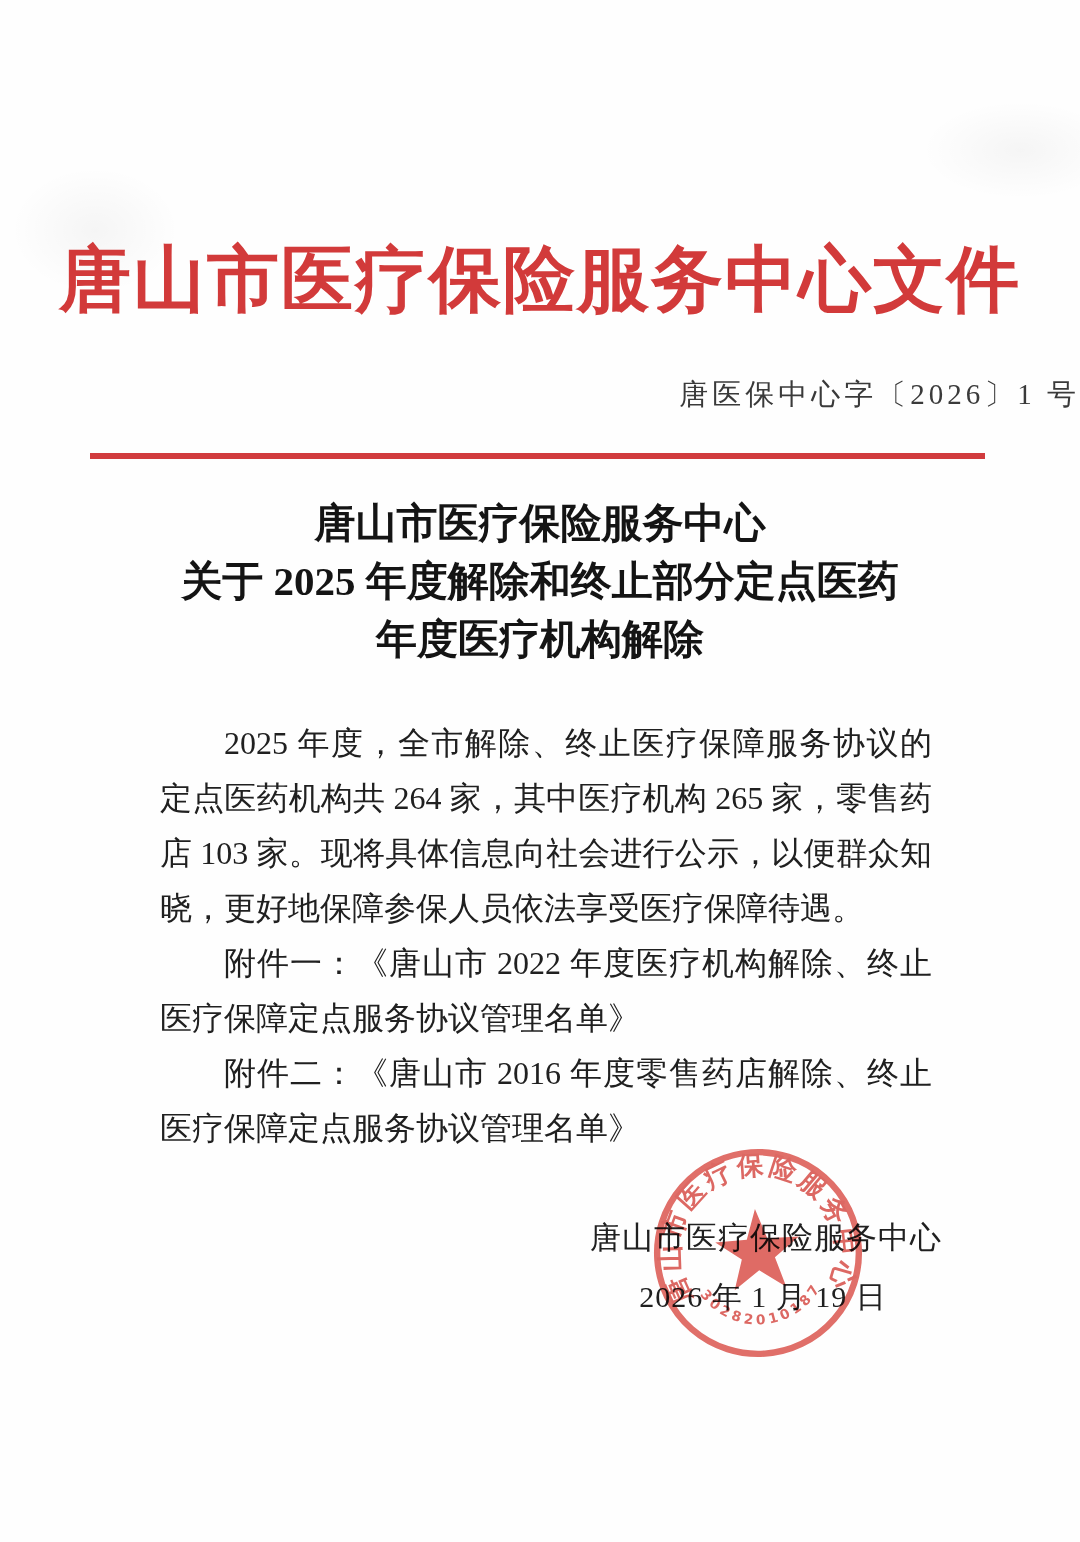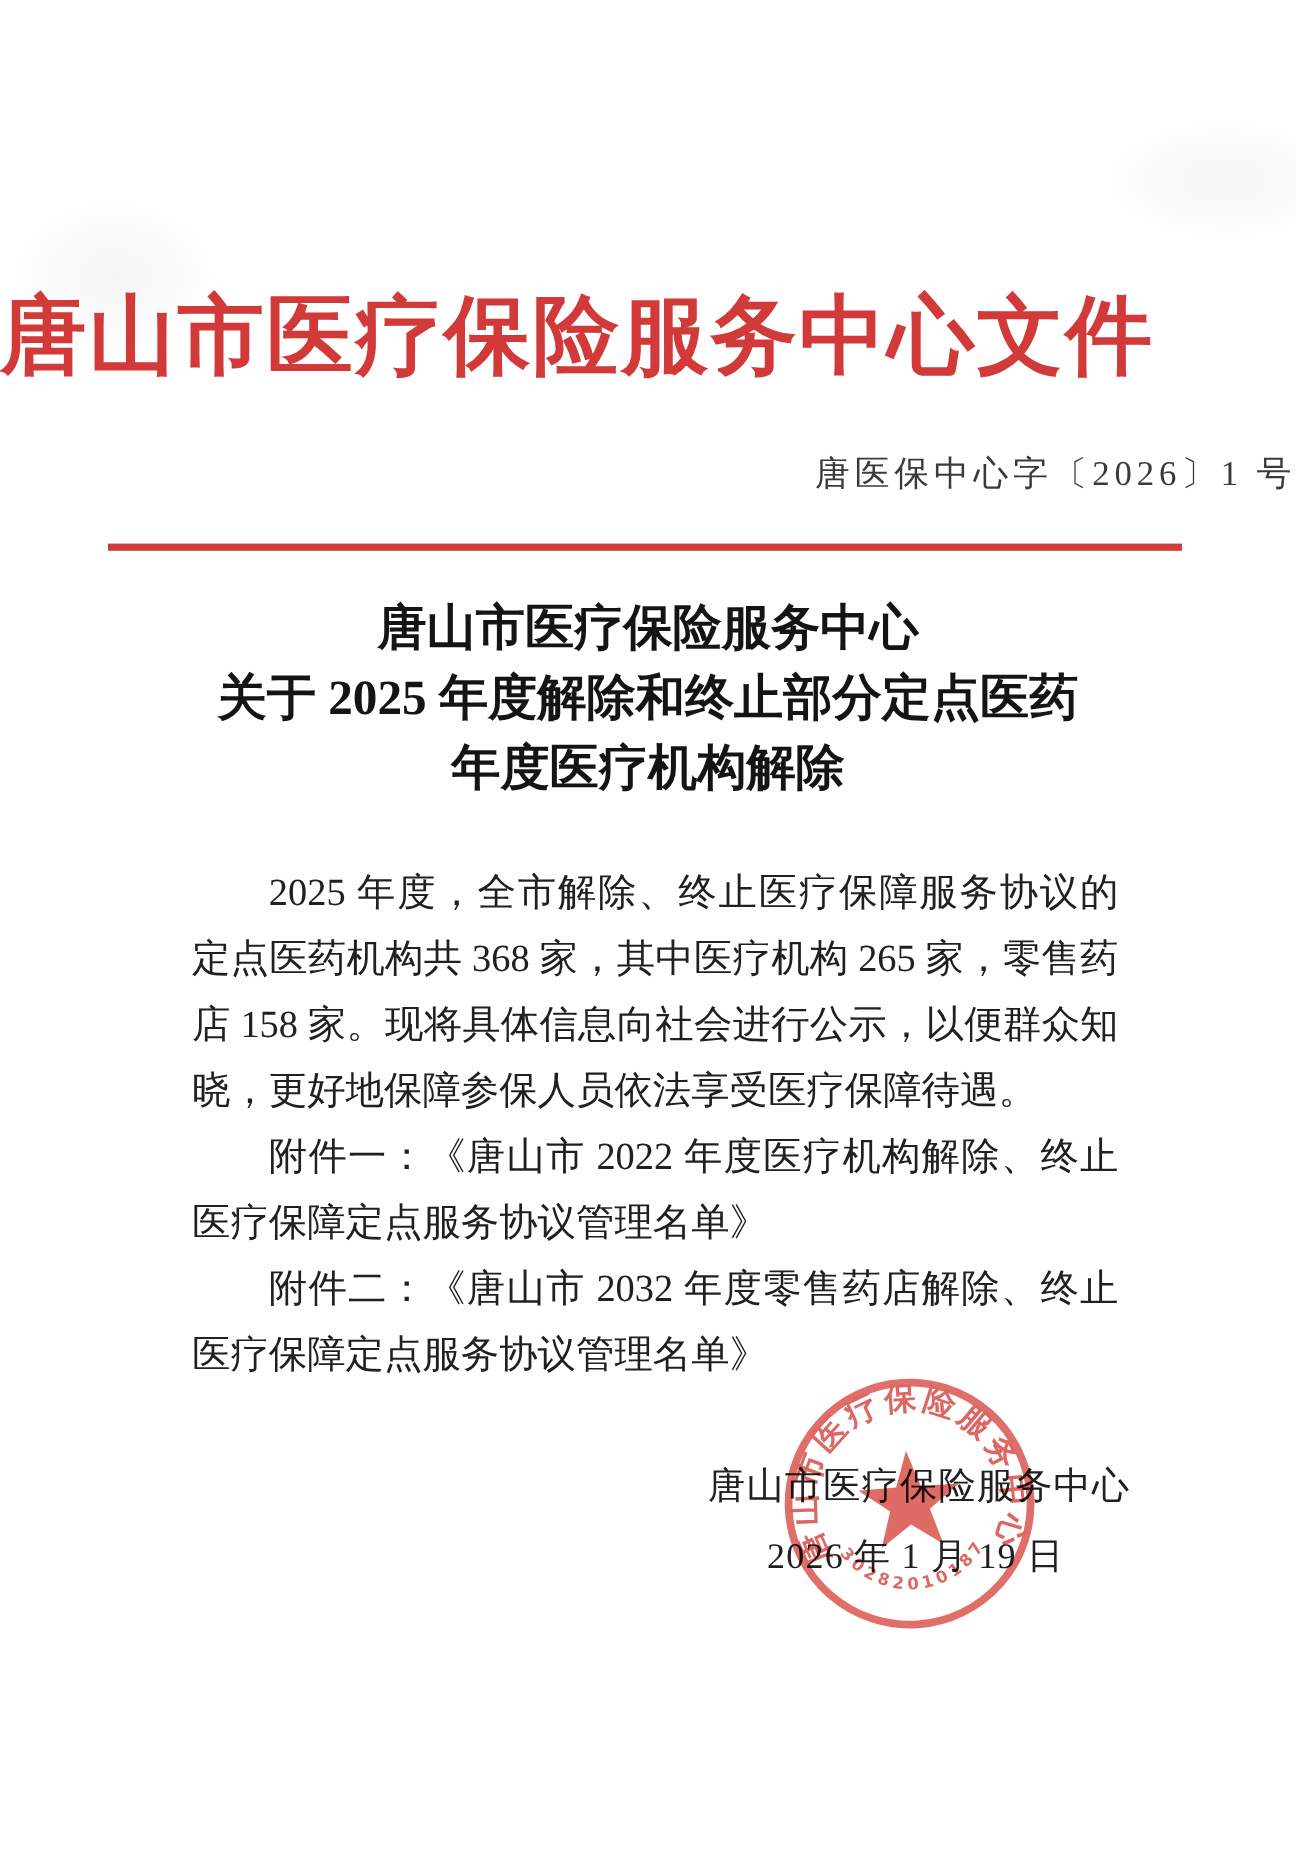--- a/index.html
+++ b/index.html
@@ -16,21 +16,21 @@
     background:
       radial-gradient(ellipse 120px 90px at 95px 230px, rgba(0,0,0,0.035), rgba(0,0,0,0) 70%),
       radial-gradient(ellipse 140px 70px at 1020px 150px, rgba(0,0,0,0.035), rgba(0,0,0,0) 70%),
       #fefefe;
   }
   .header-title {
     position: absolute;
     top: 230px;
     left: 0;
     width: 100%;
-    text-align: left;
+    text-align: center;
     font-size: 72px;
     line-height: 100px;
     font-weight: bold;
     letter-spacing: 2px;
     color: #d23a3a;
     white-space: nowrap;
   }
   .doc-number {
     position: absolute;
     top: 375px;
@@ -131,23 +131,23 @@
 
   <div class="red-divider"></div>
 
   <div class="doc-title">
     <div>唐山市医疗保险服务中心</div>
     <div>关于 2025 年度解除和终止部分定点医药</div>
     <div>年度医疗机构解除</div>
   </div>
 
   <div class="body-text">
-    <p>2025 年度，全市解除、终止医疗保障服务协议的定点医药机构共 368 家，其中医疗机构 265 家，零售药店 158 家。现将具体信息向社会进行公示，以便群众知晓，更好地保障参保人员依法享受医疗保障待遇。</p>
+    <p>2025 年度，全市解除、终止医疗保障服务协议的定点医药机构共 264 家，其中医疗机构 265 家，零售药店 103 家。现将具体信息向社会进行公示，以便群众知晓，更好地保障参保人员依法享受医疗保障待遇。</p>
     <p>附件一：《唐山市 2022 年度医疗机构解除、终止医疗保障定点服务协议管理名单》</p>
-    <p>附件二：《唐山市 2032 年度零售药店解除、终止医疗保障定点服务协议管理名单》</p>
+    <p>附件二：《唐山市 2016 年度零售药店解除、终止医疗保障定点服务协议管理名单》</p>
   </div>
 
   <div class="signature-block">
     <div class="sig-org">唐山市医疗保险服务中心</div>
     <div class="sig-date">2026 年 1 月 19 日</div>
   </div>
 
   <svg class="seal" viewBox="0 0 240 240" xmlns="http://www.w3.org/2000/svg">
     <defs>
       <path id="sealTopArc" d="M 49.6 169.4 A 86 86 0 1 1 190.4 169.4" fill="none"></path>

